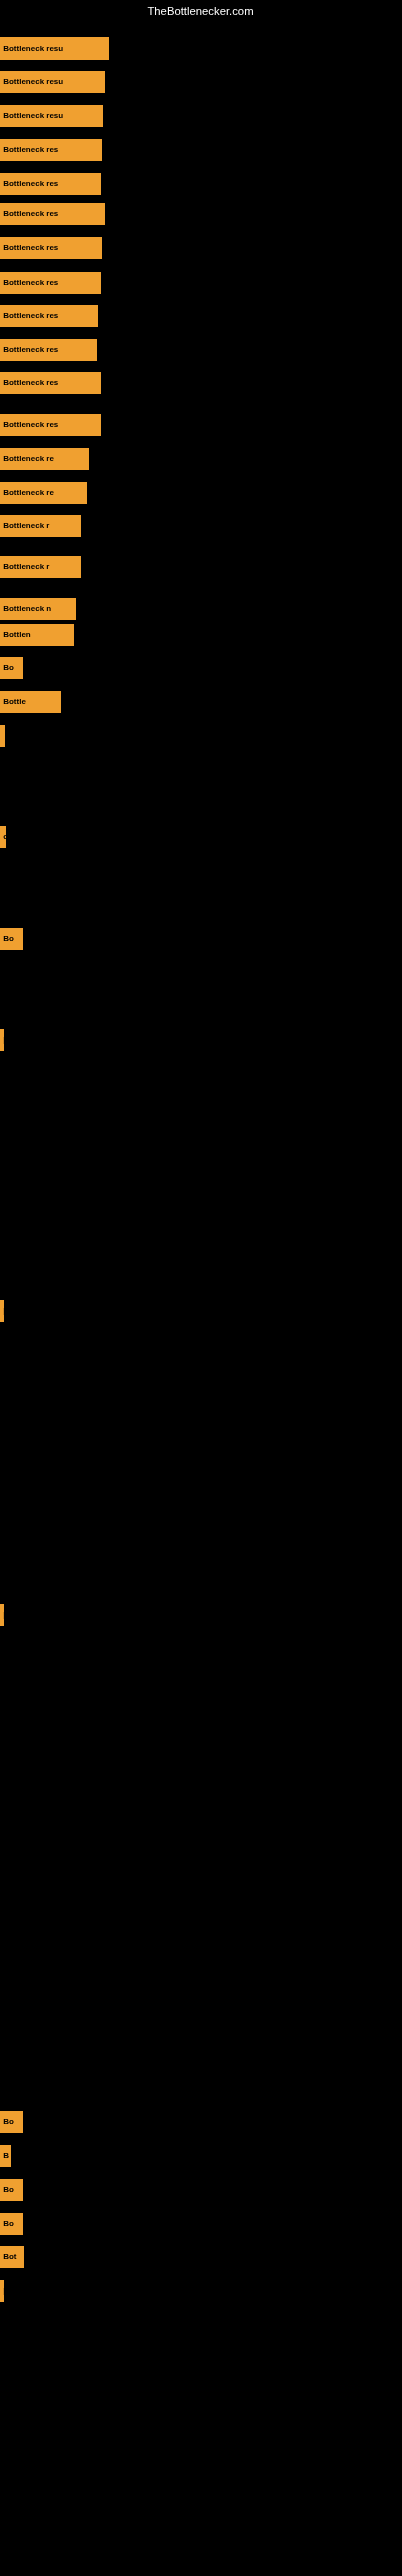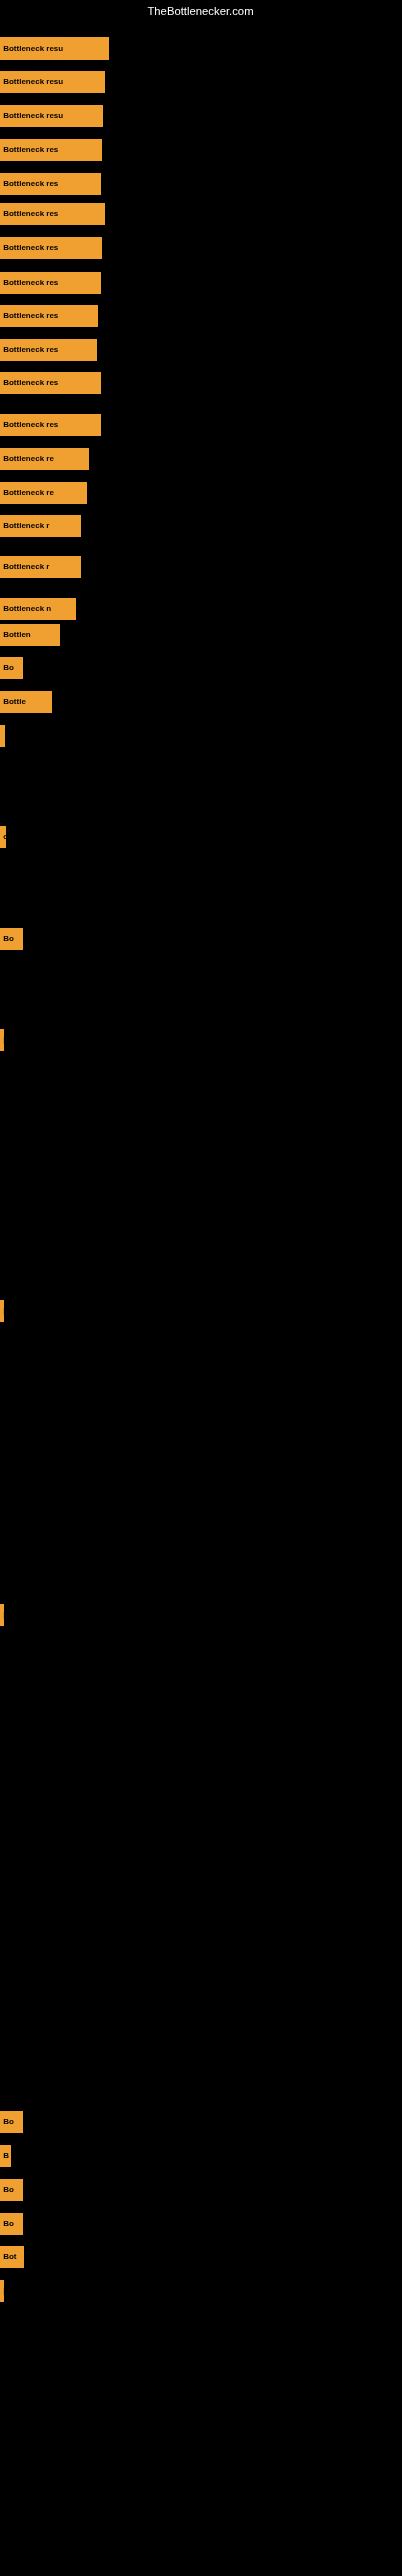--- a/index.html
+++ b/index.html
@@ -138,31 +138,31 @@
       <div class="bar" style="width: 81px;">
         <span class="bar-label">Bottleneck r</span>
       </div>
     </div>
     <div class="bar-row" style="top: 575px; left: 0px; margin-top: 8px;">
       <div class="bar" style="width: 76px;">
         <span class="bar-label">Bottleneck n</span>
       </div>
     </div>
     <div class="bar-row" style="top: 609px; left: 0px;">
-      <div class="bar" style="width: 60px;">
+      <div class="bar" style="width: 74px;">
         <span class="bar-label">Bottlen</span>
       </div>
     </div>
     <div class="bar-row" style="top: 642px; left: 0px;">
       <div class="bar" style="width: 22.5px;">
         <span class="bar-label">Bo</span>
       </div>
     </div>
     <div class="bar-row" style="top: 676px; left: 0px;">
-      <div class="bar" style="width: 52px;">
+      <div class="bar" style="width: 61px;">
         <span class="bar-label">Bottle</span>
       </div>
     </div>
     <div class="bar-row" style="top: 710px; left: 0px;">
       <div class="bar" style="width: 4.8px;">
         <span class="bar-label"></span>
       </div>
     </div>
     <div class="bar-row" style="top: 811px; left: 0px;">
       <div class="bar" style="width: 6.4px;">

